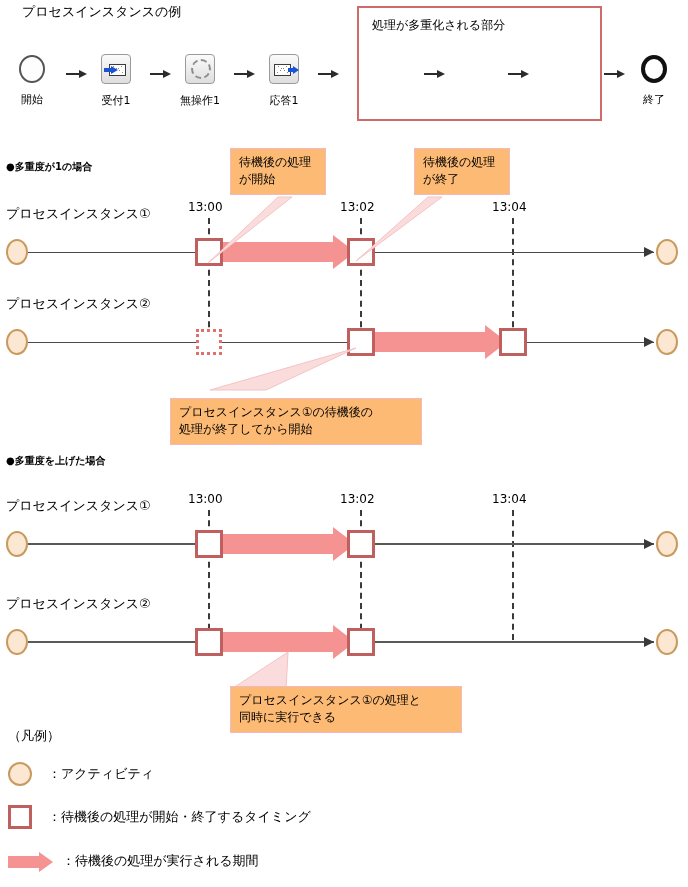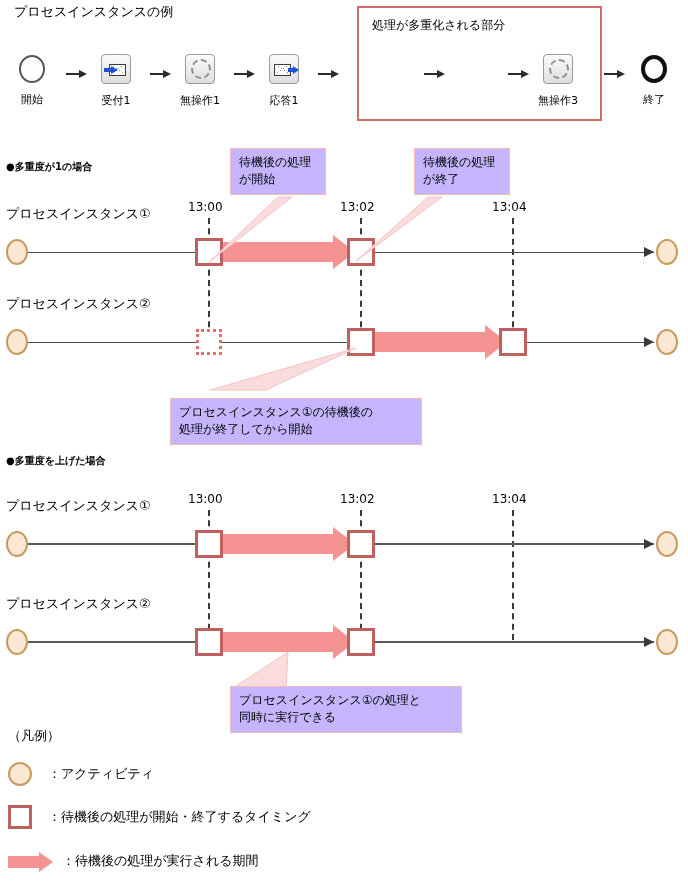--- a/index.html
+++ b/index.html
@@ -100,21 +100,21 @@
     border:3px dotted #e0706c;box-sizing:border-box;
   }
   .barrow-body{height:20px;background:#f59292;}
   .barrow-head{
     width:0;height:0;border-top:17px solid transparent;
     border-bottom:17px solid transparent;border-left:22px solid #f59292;
   }
 
   
   .callout{
-    background:#c4b5fd;border:1px solid #f0b9bb;
+    background:#fdba74;border:1px solid #f0b9bb;
     font-size:12px;line-height:17px;color:#000;
     padding:5px 8px 6px 8px;box-sizing:border-box;white-space:pre-line;
   }
 
   
   .lg-oval{
     width:24px;height:24px;border-radius:50%;
     background:#fbe7d2;border:2px solid #c89a5e;box-sizing:border-box;
   }
   .lg-sq{
@@ -123,21 +123,21 @@
   }
   .lg-arrow-body{height:12px;background:#f59292;}
   .lg-arrow-head{
     width:0;height:0;border-top:10px solid transparent;
     border-bottom:10px solid transparent;border-left:14px solid #f59292;
   }
 </style>
 </head>
 <body>
 
-<div class="abs t13" style="left:14px;top:4px;">プロセスインスタンスの例</div>
+<div class="abs t13" style="left:22px;top:4px;">プロセスインスタンスの例</div>
 
 <div class="abs flow-wrap">
 
   <div class="abs multibox"></div>
   <div class="abs t multibox-label">処理が多重化される部分</div>
 
   <div class="abs node" style="left:4px;top:55px;">
     <div class="circle-start"></div>
     <div class="node-label">開始</div>
   </div>
@@ -186,26 +186,20 @@
   <div class="abs" style="left:424px;top:70px;width:22px;">
     <div class="abs flowstem" style="left:0;top:3px;width:14px;"></div>
     <div class="abs flowarrow" style="left:13px;top:0;"></div>
   </div>
 
   <div class="abs" style="left:508px;top:70px;width:22px;">
     <div class="abs flowstem" style="left:0;top:3px;width:14px;"></div>
     <div class="abs flowarrow" style="left:13px;top:0;"></div>
   </div>
 
-  <div class="abs node" style="left:530px;top:54px;">
-    <div class="sqicon">
-      <div class="dashcircle"></div>
-    </div>
-    <div class="node-label">無操作3</div>
-  </div>
   <div class="abs" style="left:604px;top:70px;width:22px;">
     <div class="abs flowstem" style="left:0;top:3px;width:14px;"></div>
     <div class="abs flowarrow" style="left:13px;top:0;"></div>
   </div>
 
   <div class="abs node" style="left:626px;top:55px;">
     <div class="circle-end"></div>
     <div class="node-label">終了</div>
   </div>
 </div>

